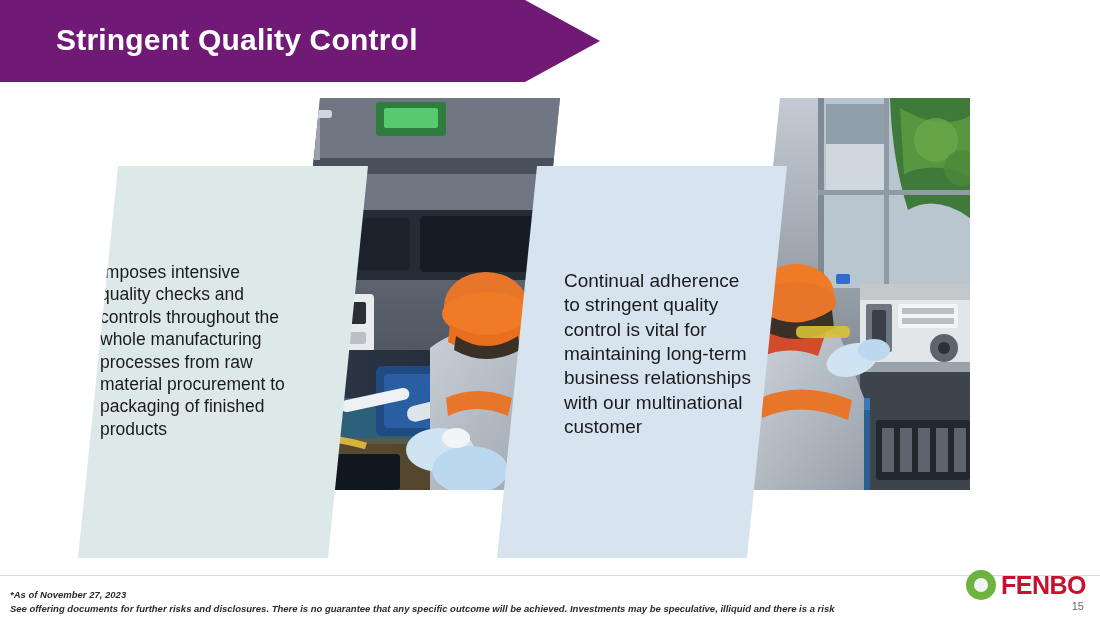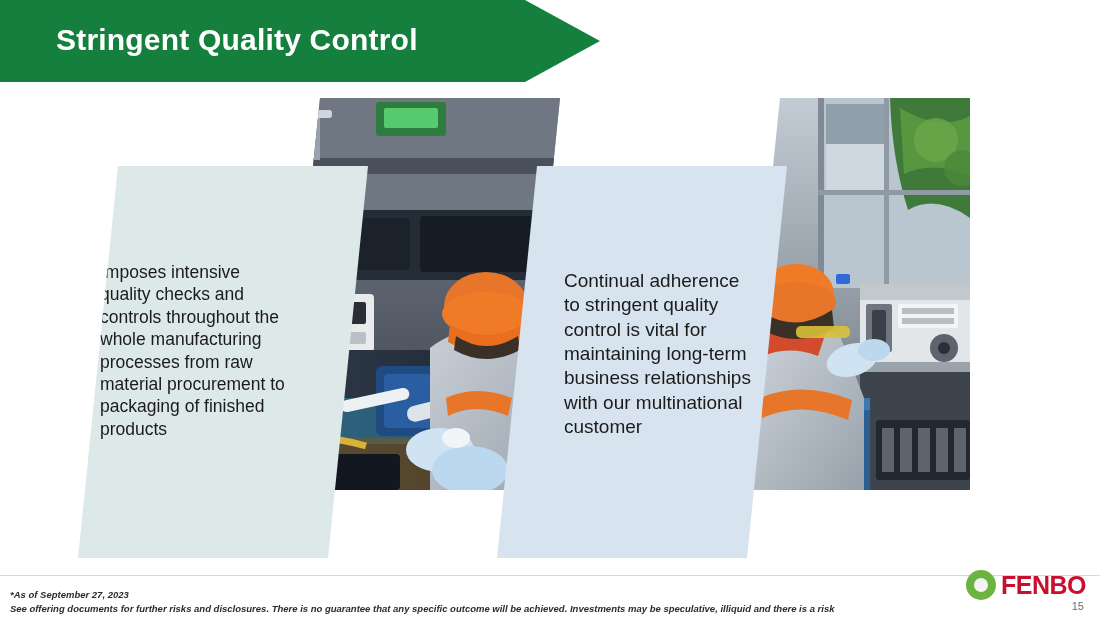--- a/index.html
+++ b/index.html
@@ -18,21 +18,21 @@
     overflow: hidden;
   }
 
   
   .title-band {
     position: absolute;
     left: 0;
     top: 0;
     width: 600px;
     height: 82px;
-    background: #15803d;
+    background: #701a75;
     -webkit-clip-path: polygon(0 0, 525px 0, 600px 41px, 525px 82px, 0 82px);
     clip-path: polygon(0 0, 525px 0, 600px 41px, 525px 82px, 0 82px);
   }
   .title-band .title-text {
     position: absolute;
     left: 56px;
     top: 23px;
     font-size: 30px;
     font-weight: bold;
     color: #ffffff;
@@ -320,21 +320,21 @@
   <div class="panel panel-left">
     <div class="panel-text">Imposes intensive quality checks and controls throughout the whole manufacturing processes from raw material procurement to packaging of finished products</div>
   </div>
 
   <div class="panel panel-mid">
     <div class="panel-text">Continual adherence to stringent quality control is vital for maintaining long-term business relationships with our multinational customer</div>
   </div>
 
   <div class="footer-rule"></div>
   <div class="footnote">
-    <div>*As of  September 27, 2023</div>
+    <div>*As of  November 27, 2023</div>
     <div class="line2">See offering documents for further risks and disclosures. There is no guarantee that any specific outcome will be achieved. Investments may be speculative, illiquid and there is a risk of loss</div>
   </div>
 
   <div class="logo">
     <div class="logo-mark"></div>
     <div class="logo-word">FENBO</div>
   </div>
 
   <div class="page-number">15</div>
 

